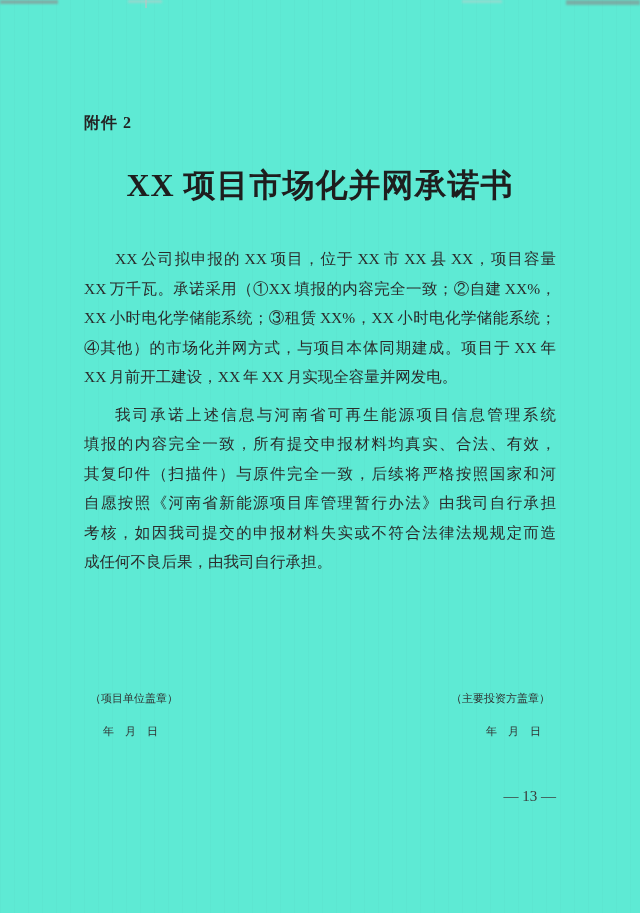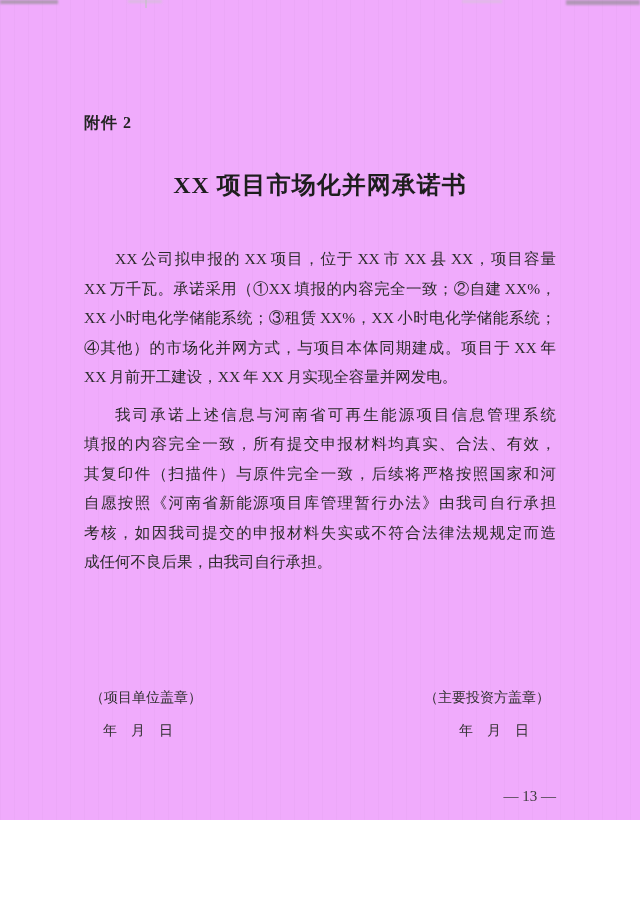--- a/index.html
+++ b/index.html
@@ -1,20 +1,20 @@
 <!DOCTYPE html>
 <html><head>
 <meta charset="utf-8">
 <style>
   html, body { margin: 0; padding: 0; background: #ffffff; }
   .page {
     position: relative;
     width: 640px;
-    height: 820px;
-    background: #f0abfc;
+    height: 913px;
+    background: #5eead4;
     font-family: "Liberation Serif", "DejaVu Serif", serif;
     color: #2b2b2b;
     overflow: hidden;
   }
   
   .page::before {
     content: "";
     position: absolute;
     inset: 0;
     background: repeating-linear-gradient(90deg,
@@ -39,21 +39,21 @@
   .attachment {
     padding-top: 112px;
     font-size: 16px;
     font-weight: 700;
     letter-spacing: 1px;
     line-height: 22px;
     color: #242424;
   }
   .doc-title {
     margin-top: 36px;
-    font-size: 24px;
+    font-size: 32px;
     font-weight: 700;
     text-align: center;
     line-height: 31px;
     letter-spacing: 1px;
     color: #1e1e1e;
   }
   .body-block { margin-top: 43px; }
   .line {
     font-size: 15.5px;
     line-height: 29.5px;
@@ -62,21 +62,21 @@
     text-align-last: justify;
     white-space: normal;
   }
   .line.indent { text-indent: 2em; }
   .line.short { text-align-last: left; }
   .para2 { margin-top: 8px; }
 
   .signature {
     margin-top: 110px;
     display: flex;
-    font-size: 14px;
+    font-size: 11px;
     line-height: 22px;
     color: #303030;
   }
   .sig-left  { margin-left: 6px; }
   .sig-right { margin-left: auto; margin-right: 6px; }
   .sig-date  { margin-top: 11px; }
   .sig-left  .sig-date { padding-left: 13px; }
   .sig-right .sig-date { padding-left: 35px; }
 
   .page-number {

